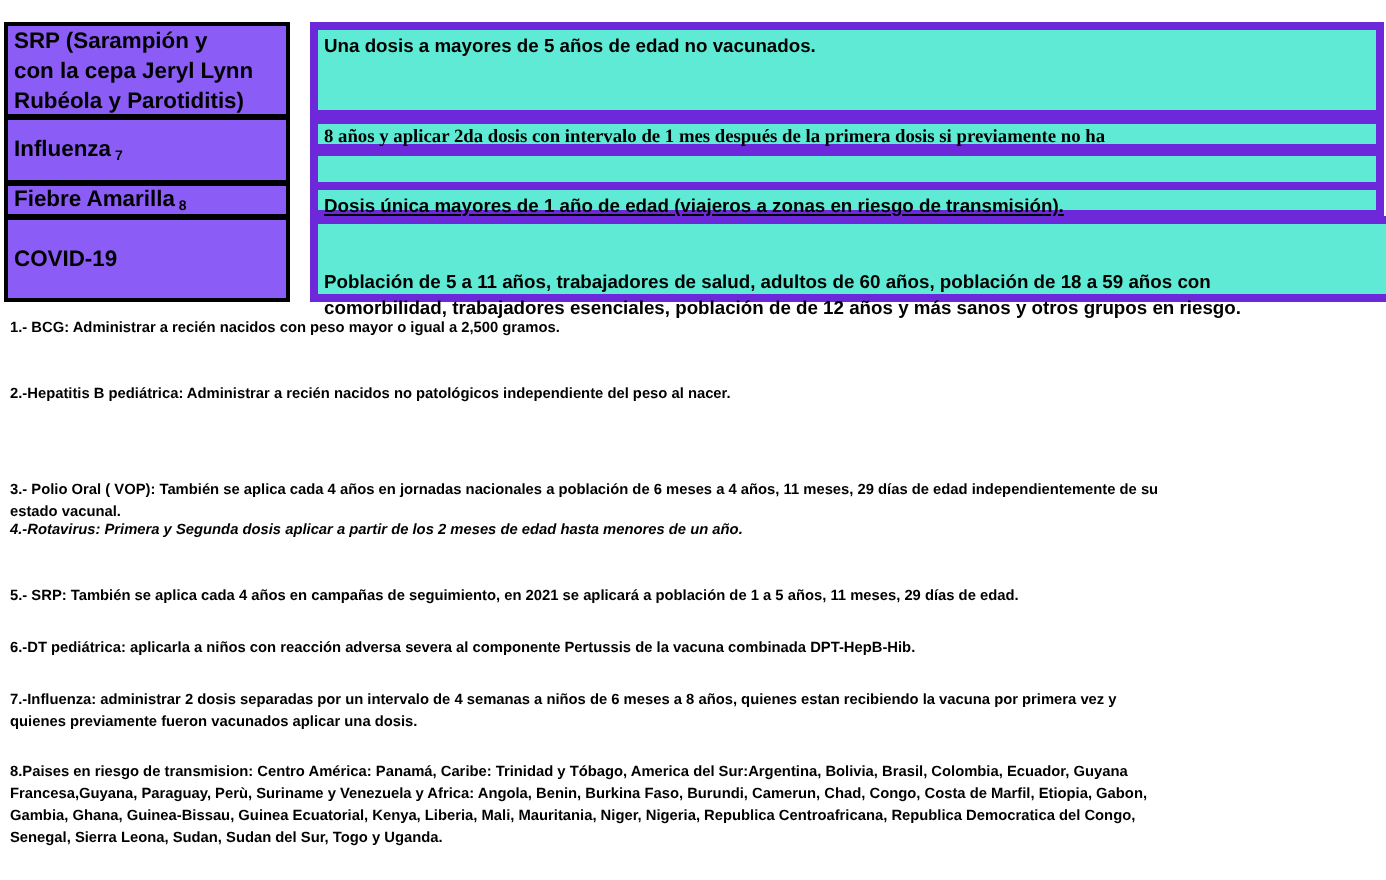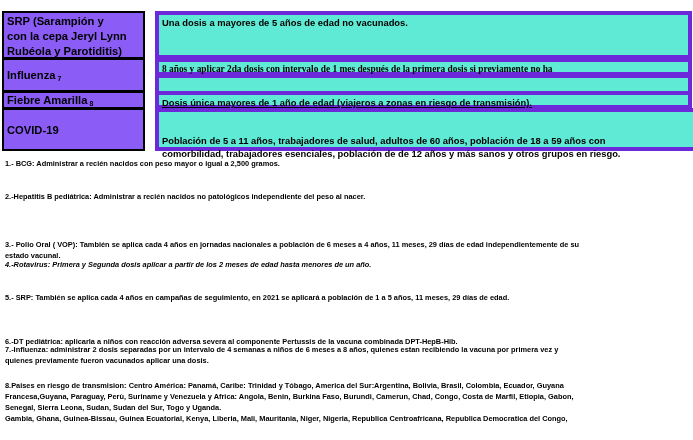--- a/index.html
+++ b/index.html
@@ -120,26 +120,26 @@
   <div class="note" style="top:219px;margin-top:20px;">
     <span class="line">3.- Polio Oral ( VOP): También se aplica cada 4 años en jornadas nacionales a población de 6 meses a 4 años, 11 meses, 29 días de edad independientemente de su</span>
     <span class="line">estado vacunal.</span>
   </div>
   <div class="note" style="top:259px;font-style:italic;">
     <span class="line">4.-Rotavirus: Primera y Segunda dosis aplicar a partir de los 2  meses de edad  hasta menores de un año.</span>
   </div>
   <div class="note" style="top:292px;">
     <span class="line">5.- SRP: También se aplica cada 4 años en campañas de seguimiento, en 2021 se aplicará a población de 1 a  5 años, 11 meses, 29 días de edad.</span>
   </div>
-  <div class="note" style="top:336px;">
+  <div class="note" style="top:318px;">
     <span class="line">6.-DT pediátrica: aplicarla a niños con reacción adversa severa al componente Pertussis de la vacuna combinada DPT-HepB-Hib.</span>
   </div>
   <div class="note" style="top:344px;">
     <span class="line">7.-Influenza: administrar 2 dosis separadas por un intervalo de 4 semanas a niños de 6 meses a 8 años, quienes estan recibiendo la vacuna por primera vez y</span>
     <span class="line">quienes  previamente fueron vacunados aplicar una dosis.</span>
   </div>
   <div class="note" style="top:380px;">
     <span class="line">8.Paises en riesgo de transmision: Centro América: Panamá, Caribe: Trinidad y Tóbago, America del Sur:Argentina, Bolivia, Brasil, Colombia, Ecuador, Guyana</span>
     <span class="line">Francesa,Guyana, Paraguay, Perù, Suriname y Venezuela y Africa: Angola, Benin, Burkina Faso, Burundi, Camerun, Chad, Congo, Costa de Marfil, Etiopia, Gabon,</span>
+    <span class="line">Gambia, Ghana, Guinea-Bissau, Guinea Ecuatorial, Kenya, Liberia, Mali, Mauritania, Niger, Nigeria, Republica Centroafricana, Republica Democratica del Congo,</span>
     <span class="line">Senegal, Sierra Leona, Sudan, Sudan del Sur, Togo y Uganda.</span>
-    <span class="line">Gambia, Ghana, Guinea-Bissau, Guinea Ecuatorial, Kenya, Liberia, Mali, Mauritania, Niger, Nigeria, Republica Centroafricana, Republica Democratica del Congo,</span>
   </div>
 </div>
 
 </body></html>

